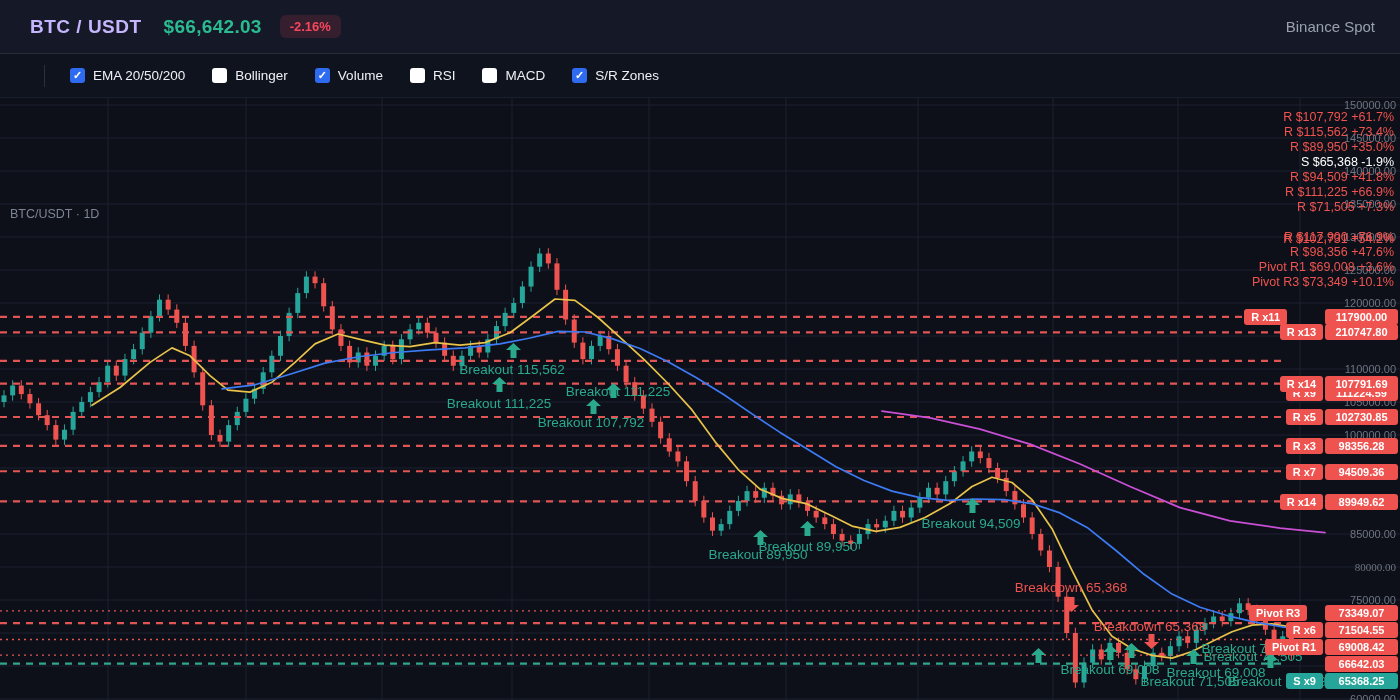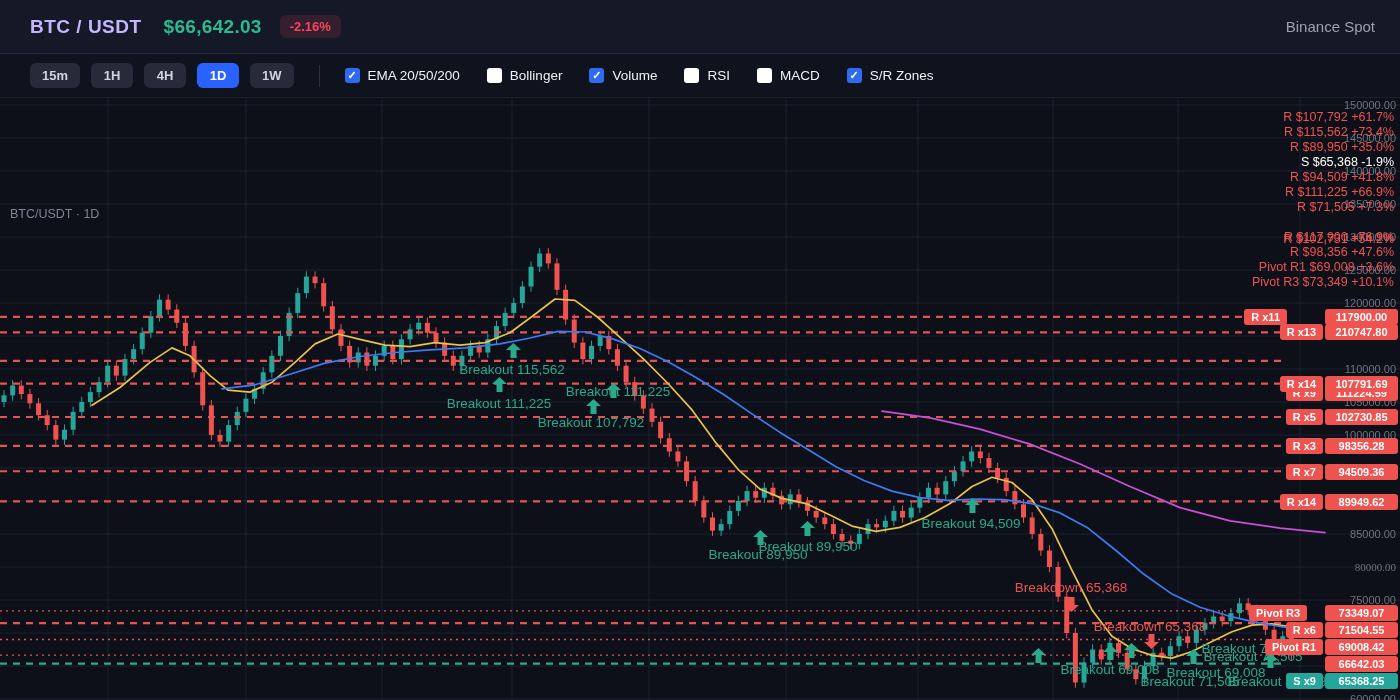--- a/index.html
+++ b/index.html
@@ -92,27 +92,20 @@
 
 <div class="header">
   <div class="sym">BTC / USDT</div>
   <div class="price">$66,642.03</div>
   <div class="chg">-2.16%</div>
   <div class="spacer"></div>
   <div class="exch">Binance Spot</div>
 </div>
 
 <div class="toolbar">
-  <div id="tf-group" style="display:flex;gap:11px;">
-      <button class="tf-btn">15m</button>
-      <button class="tf-btn">1H</button>
-      <button class="tf-btn">4H</button>
-      <button class="tf-btn active">1D</button>
-      <button class="tf-btn">1W</button>
-    </div>
   <div class="tb-divider"></div>
   <div id="ind-group" class="ind-group">
       <div class="ind-toggle">
         <span class="cb on">✓</span>
         <span class="ind-label">EMA 20/50/200</span>
       </div>
       <div class="ind-toggle">
         <span class="cb"></span>
         <span class="ind-label">Bollinger</span>
       </div>

